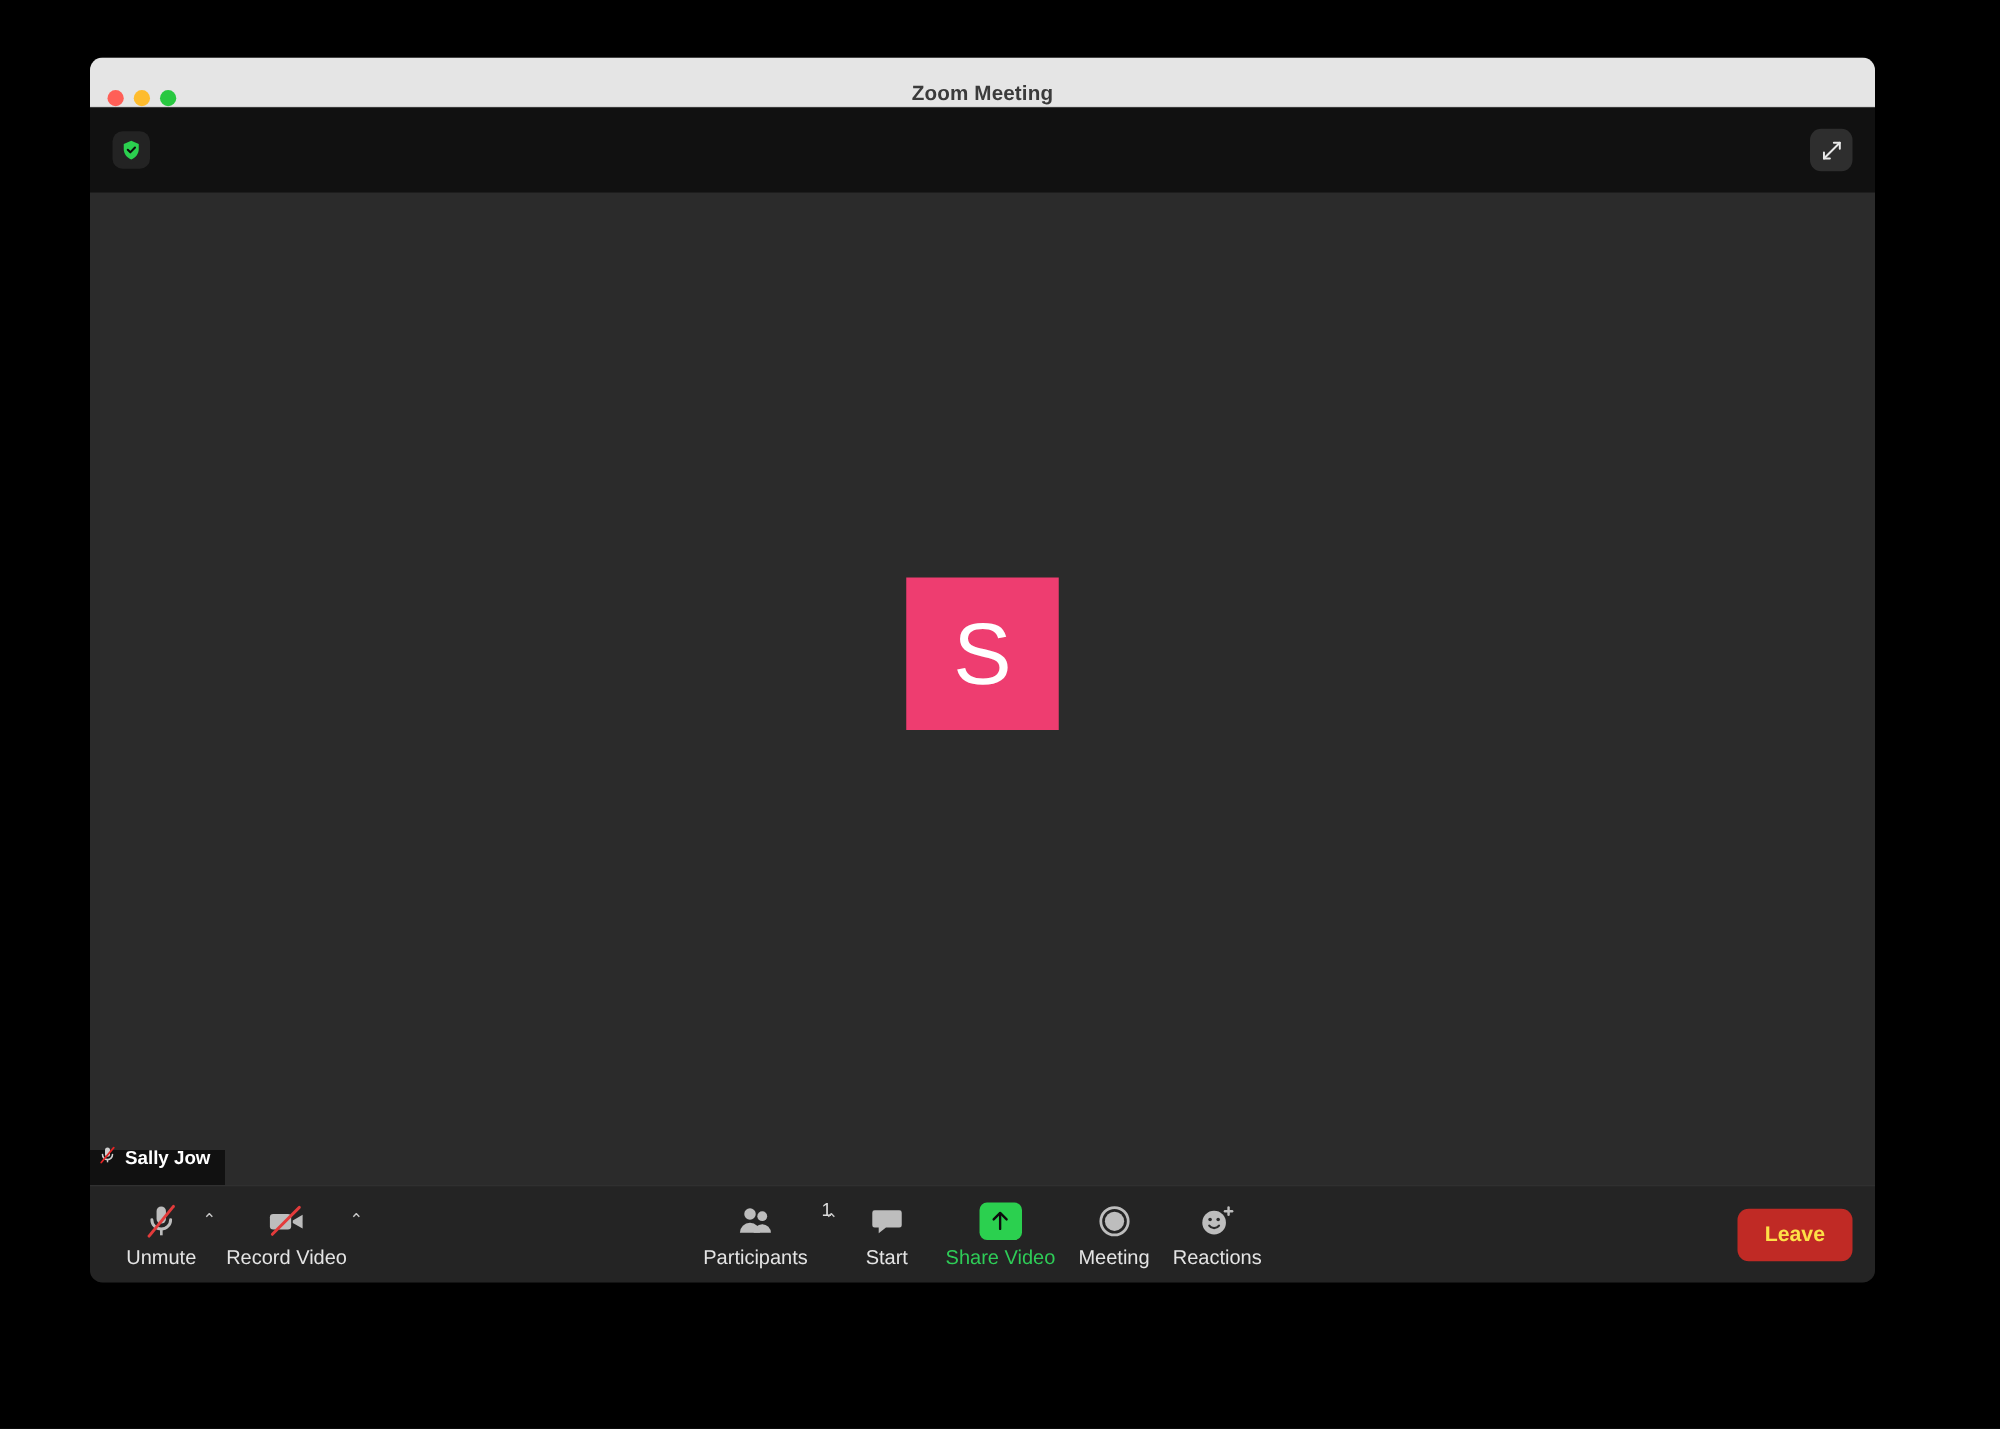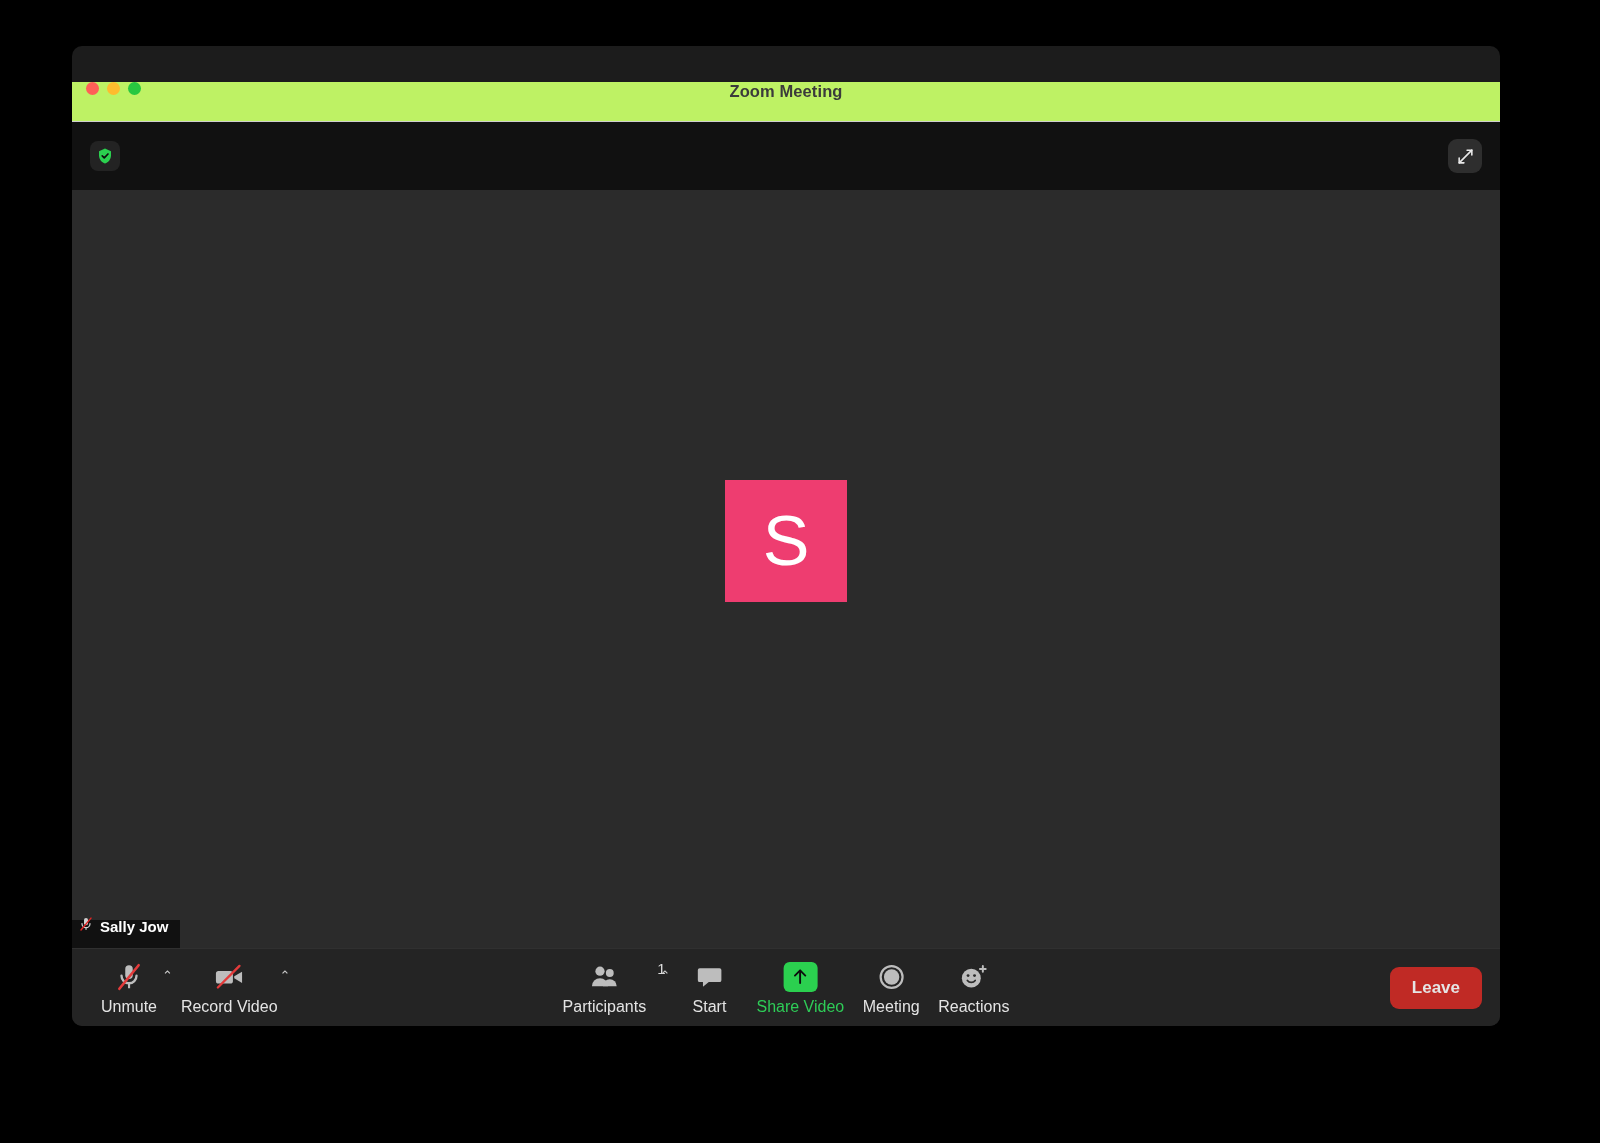--- a/index.html
+++ b/index.html
@@ -25,26 +25,25 @@
     background: #1c1c1c;
     box-shadow: 0 18px 60px rgba(0,0,0,0.85);
     display: flex;
     flex-direction: column;
   }
 
   
   .titlebar {
     height: 40px;
     flex: 0 0 40px;
-    background: #bef264;
+    background: #e5e5e5;
     border-bottom: 1px solid #cfcfcf;
     display: flex;
-    align-items: flex-start;
+    align-items: flex-end;
     position: relative;
-    margin-top: 36px;
   }
   .traffic {
     display: flex;
     gap: 8px;
     padding-left: 14px;
     align-items: center;
   }
   .dot {
     width: 13px; height: 13px;
     border-radius: 50%;
@@ -211,21 +210,21 @@
     width: 34px; height: 30px;
     background: #2bd04f;
     border-radius: 6px;
     display: flex;
     align-items: center;
     justify-content: center;
   }
 
   .leave-btn {
     background: #c02a25;
-    color: #e5e5e5;
+    color: #fde047;
     font-size: 17px;
     font-weight: bold;
     border: none;
     border-radius: 9px;
     padding: 11px 22px;
     font-family: "Liberation Sans", sans-serif;
     cursor: default;
   }
 </style>
 </head>

